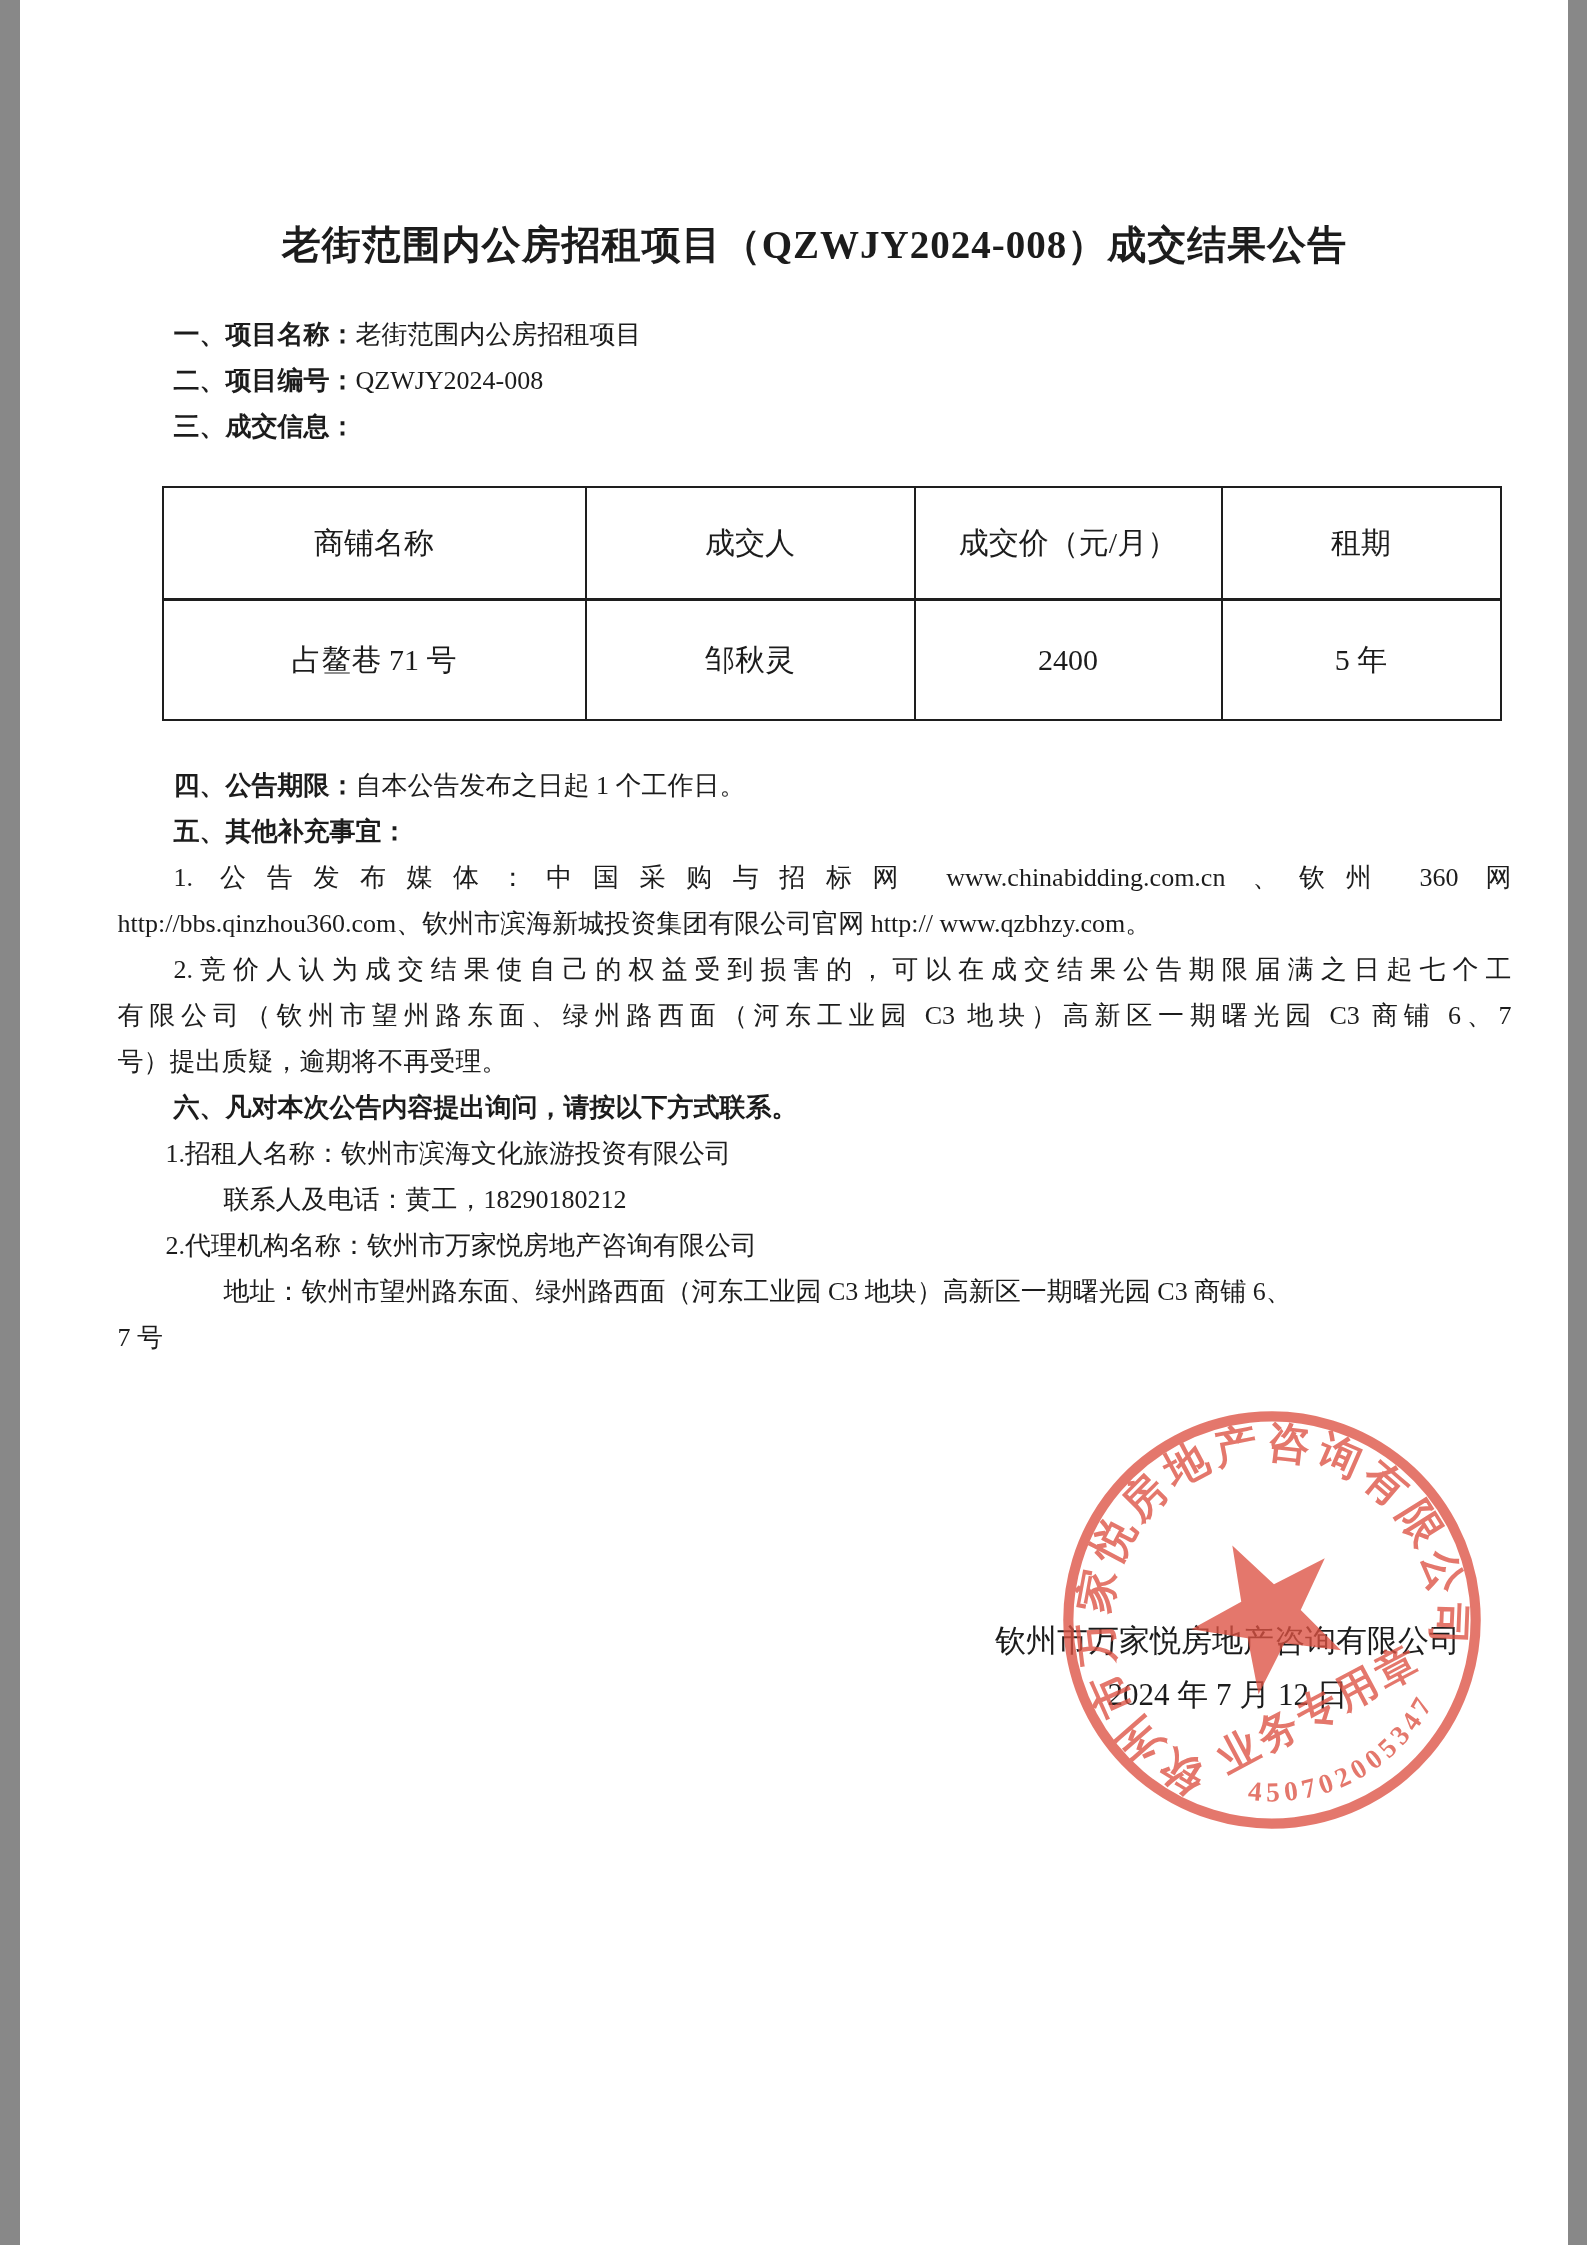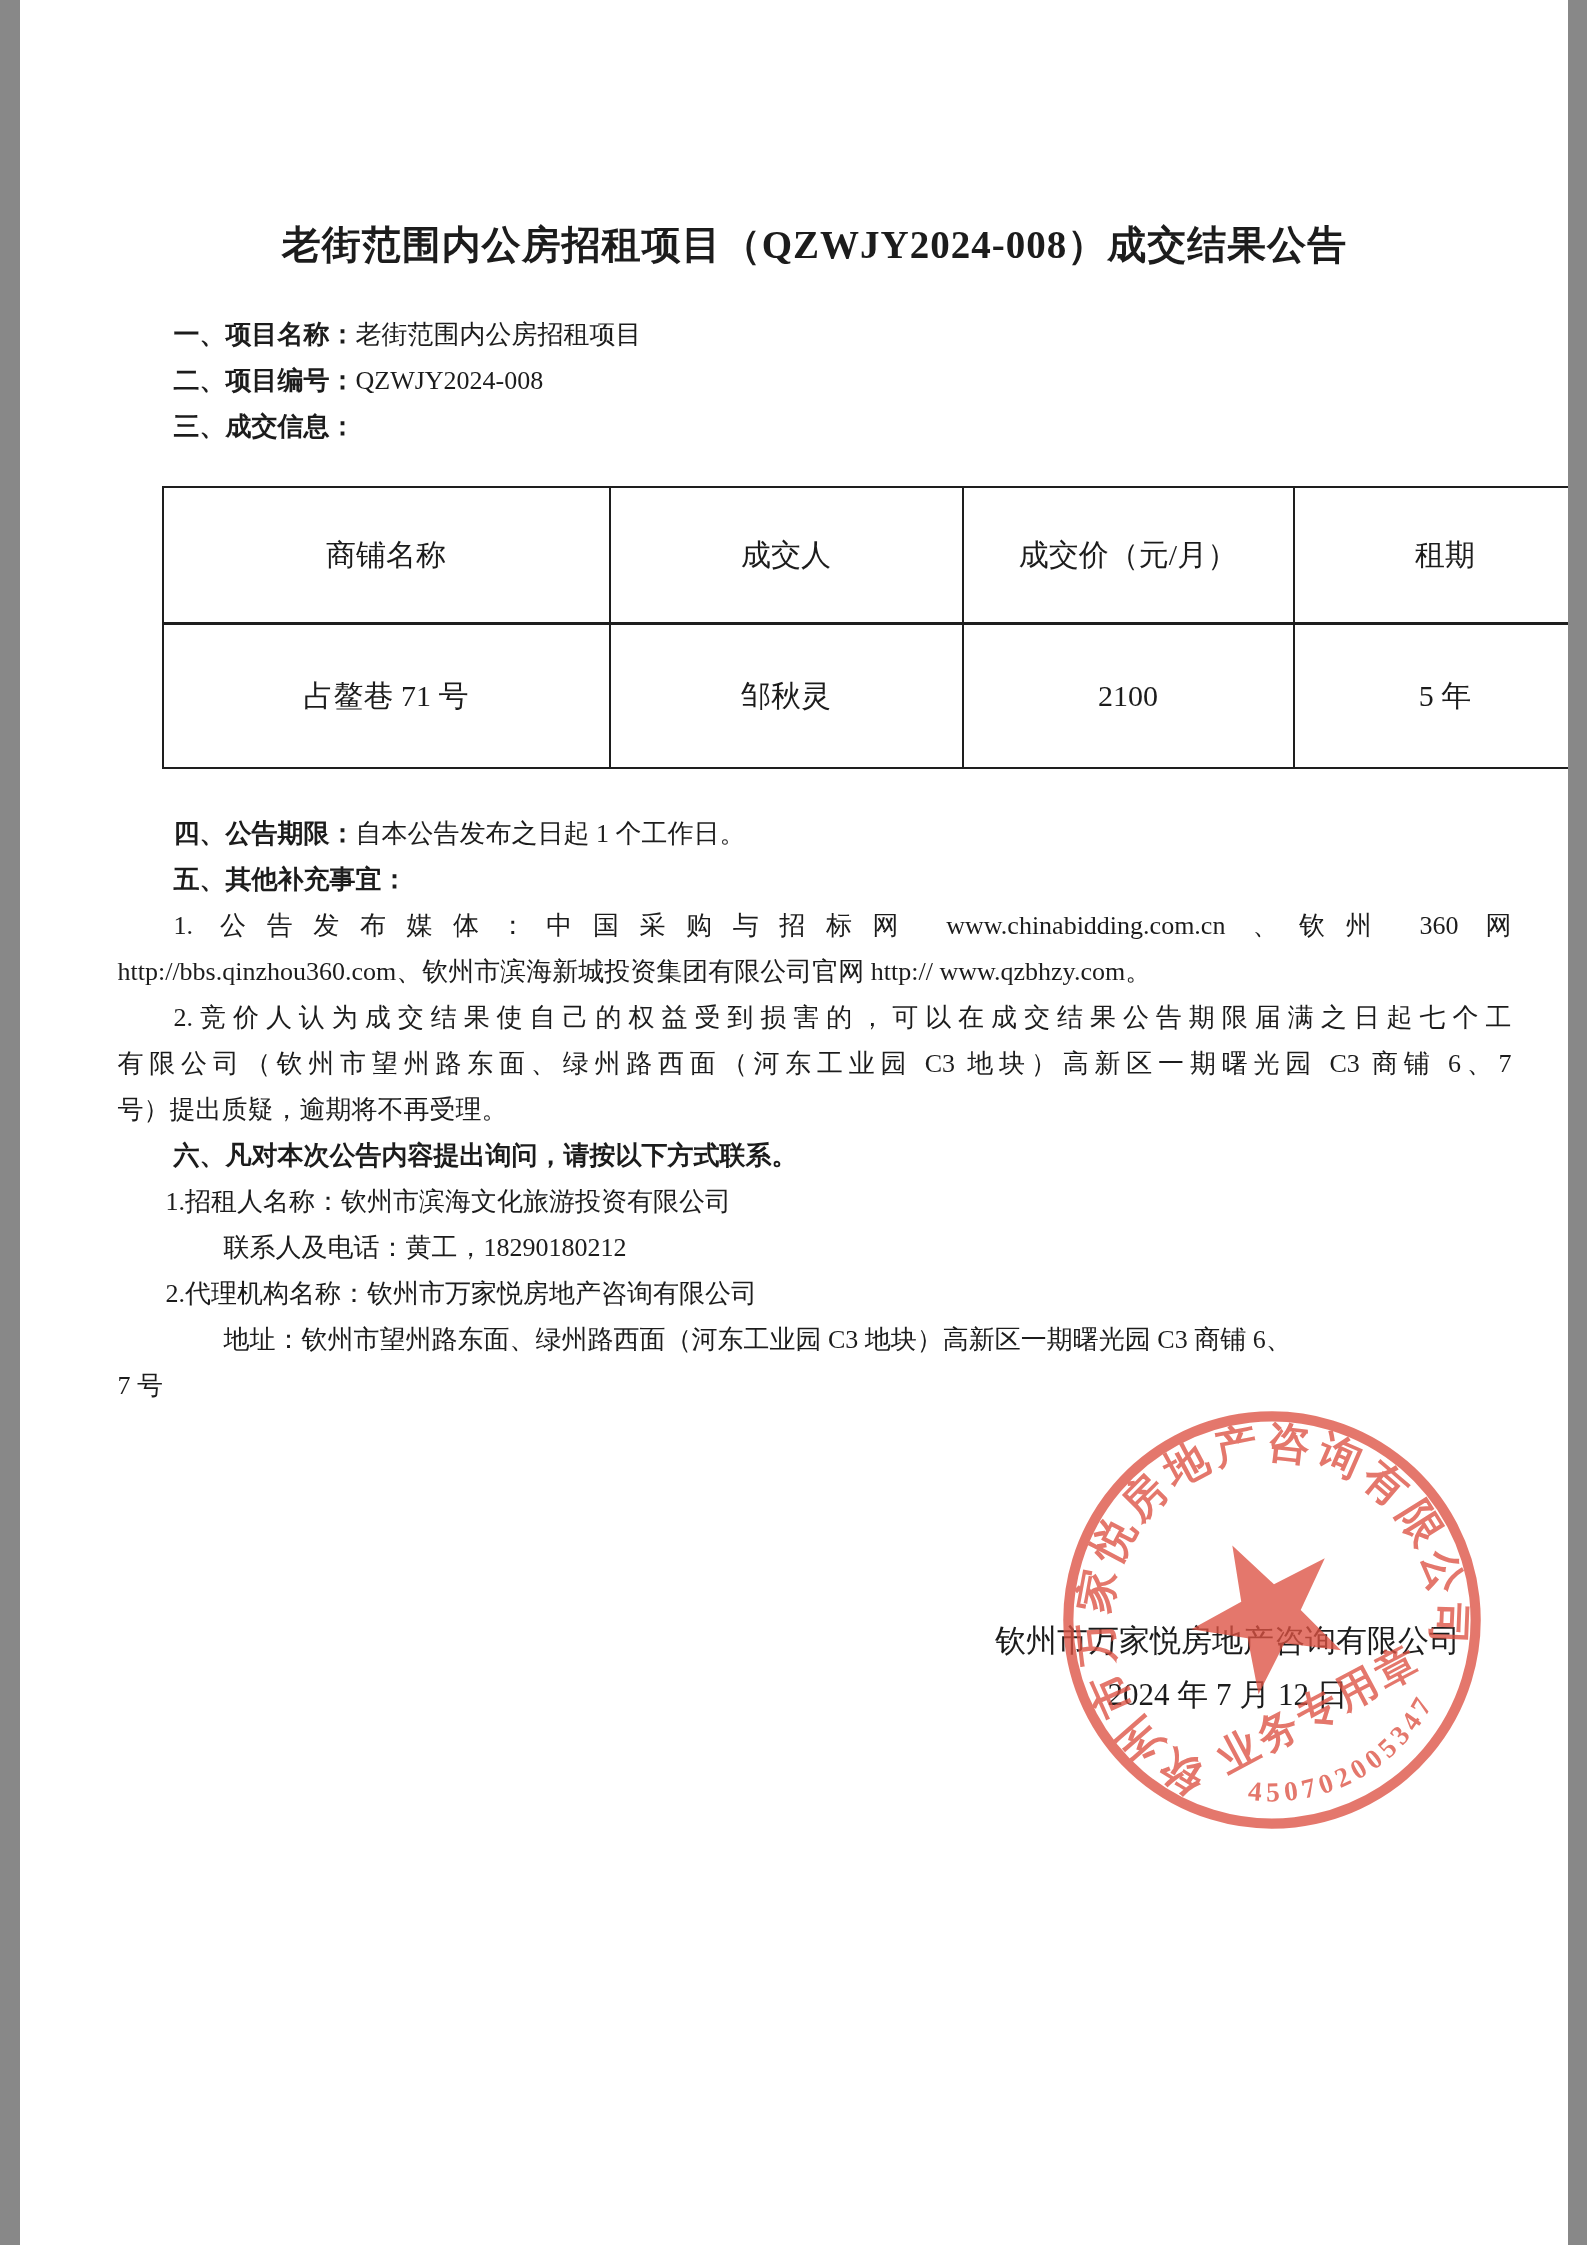--- a/index.html
+++ b/index.html
@@ -19,21 +19,21 @@
   .ind15 { padding-left:48px; }
   .ind4 { padding-left:106px; }
   .jline { text-align:justify; text-align-last:justify; }
   .ti2 { text-indent:56px; }
   .result-table {
     border-collapse:collapse; width:1330px; margin:36px 0 0 44px;
     font-size:30px; table-layout:fixed;
   }
   .result-table td {
     border:2px solid #1e1e1e; text-align:center; vertical-align:middle;
-    padding:12px;
+    padding:0;
   }
   .result-table tr.hdr td { height:110px; border-bottom-width:3px; }
   .result-table tr.row td { height:118px; }
   .c1 { width:421px; } .c2 { width:327px; } .c3 { width:305px; } .c4 { width:277px; }
   .gap-top { margin-top:42px; }
   .sig {
     position:absolute; top:1614px; right:100px; width:480px;
     text-align:center; font-size:31px; line-height:54px;
   }
   .stamp {
@@ -59,21 +59,21 @@
       <tbody>
           <tr class="hdr">
         <td class="c1">商铺名称</td>
         <td class="c2">成交人</td>
         <td class="c3">成交价（元/月）</td>
         <td class="c4">租期</td>
       </tr>
       <tr class="row">
         <td>占鳌巷 71 号</td>
         <td>邹秋灵</td>
-        <td>2100</td>
+        <td>2400</td>
         <td>5 年</td>
       </tr>
     </tbody>
       </table>
 
     <div class="line ind2 gap-top"><b class="lab">四、公告期限：</b><span>自本公告发布之日起 1 个工作日。</span></div>
 
     <div class="line ind2"><b class="lab">五、其他补充事宜：</b></div>
 
     <div class="line jline ti2">1. 公告发布媒体：中国采购与招标网 www.chinabidding.com.cn 、钦州 360 网</div>

